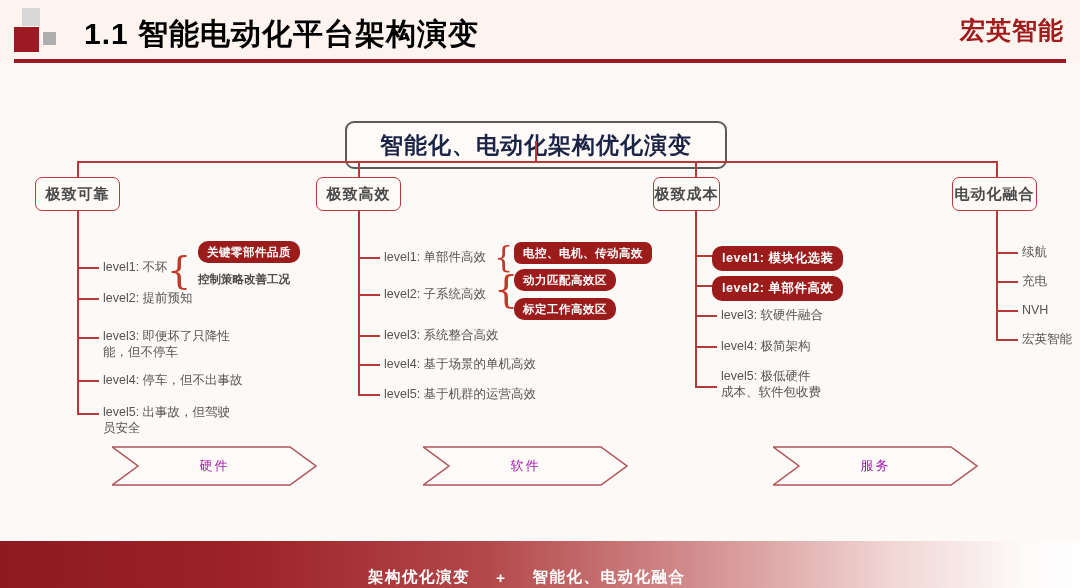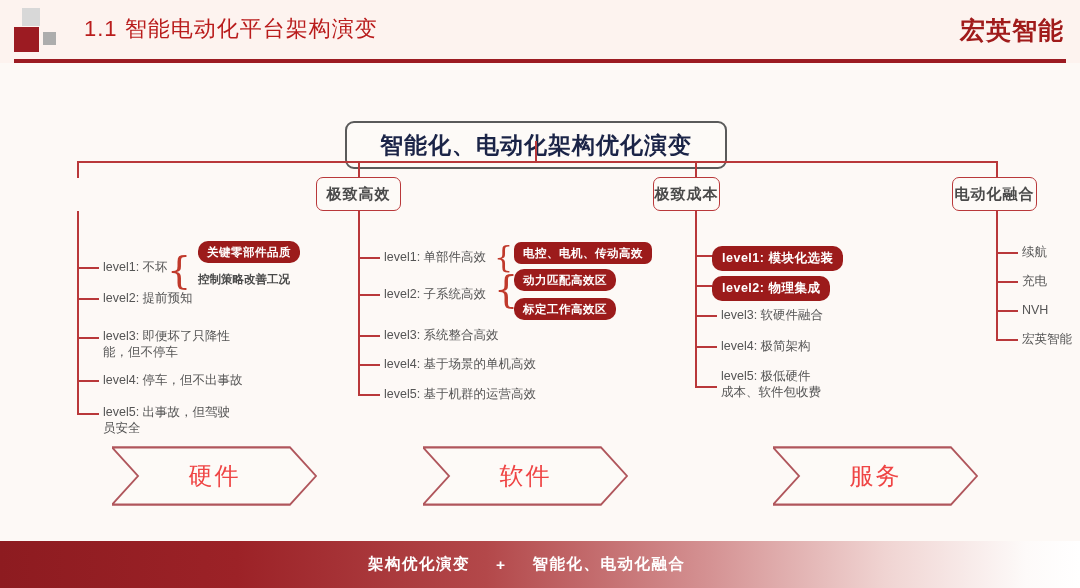--- a/index.html
+++ b/index.html
@@ -29,21 +29,21 @@
   .sq-red {
     position: absolute; left: 14px; top: 27px;
     width: 25px; height: 25px; background: #9c1b22;
   }
   .sq-gray-small {
     position: absolute; left: 43px; top: 32px;
     width: 13px; height: 13px; background: #adadad;
   }
   .header-title {
     position: absolute; left: 84px; top: 14px;
-    font-size: 22px; font-weight: normal; color: #b91c1c;
+    font-size: 30px; font-weight: bold; color: #000000;
     letter-spacing: 1px;
   }
   .brand-logo {
     position: absolute; right: 16px; top: 14px;
     font-size: 25px; font-weight: bold; color: #a01b1b;
     letter-spacing: 1px;
   }
 
   
   .canvas {
@@ -105,35 +105,35 @@
   .brace {
     position: absolute;
     color: #c0392b;
     font-family: "DejaVu Serif", serif;
     font-weight: 300;
   }
 
   
   .chevron {
     position: absolute; top: 383px;
-    height: 60px;
+    height: 40px;
     display: flex; align-items: center; justify-content: center;
-    font-size: 24px; color: #ef4444; letter-spacing: 2px;
+    font-size: 13px; color: #a21caf; letter-spacing: 2px;
   }
   .chevron .shape {
     position: absolute; left: 0; top: 0; width: 100%; height: 100%;
   }
   .chevron .label { position: relative; z-index: 2; }
 
   
   .footer {
     position: absolute; left: 0; bottom: 0;
     width: 1080px; height: 47px;
     background: linear-gradient(to right, #8d1b20 0%, #9c2227 22%, #b3484a 45%, #d59394 66%, #f0d4d2 82%, #fdfaf9 95%, #ffffff 100%);
-    display: flex; align-items: center;
+    display: flex; align-items: flex-end;
   }
   .footer-inner {
     display: flex; align-items: center; gap: 26px;
     margin-left: 368px;
     color: #ffffff; font-size: 15.5px; font-weight: bold;
     letter-spacing: 1.5px;
   }
 </style>
 </head>
 <body>
@@ -151,20 +151,21 @@
 
   <div class="root-box">智能化、电动化架构优化演变</div>
 
   <div class="line-v" style="left:535px; top:78px; height:21px;"></div>
   <div class="line-h" style="left:77px; top:98px; width:920px;"></div>
   <div class="line-v" style="left:77px; top:98px; height:17px;"></div>
   <div class="line-v" style="left:358px; top:98px; height:17px;"></div>
   <div class="line-v" style="left:695px; top:98px; height:17px;"></div>
   <div class="line-v" style="left:996px; top:98px; height:17px;"></div>
 
+  <div class="cat-box" style="left:35px; width:85px;">极致可靠</div>
   <div class="cat-box" style="left:316px; width:85px;">极致高效</div>
   <div class="cat-box" style="left:653px; width:67px;">极致成本</div>
   <div class="cat-box" style="left:952px; width:85px;">电动化融合</div>
 
   <div class="line-v" style="left:77px; top:148px; height:14px;"></div>
   <div class="line-v" style="left:358px; top:148px; height:14px;"></div>
   <div class="line-v" style="left:695px; top:148px; height:14px;"></div>
   <div class="line-v" style="left:996px; top:148px; height:14px;"></div>
 
   <div class="spine" style="left:77px; top:162px; height:188px;"></div>
@@ -211,21 +212,21 @@
 
   <div class="tick" style="left:358px; top:331px; width:22px;"></div>
   <div class="item" style="left:384px; top:323px;">level5: 基于机群的运营高效</div>
 
   <div class="spine" style="left:695px; top:162px; height:162px;"></div>
 
   <div class="tick" style="left:695px; top:192px; width:17px;"></div>
   <div class="badge" style="left:712px; top:183px; font-size:12.5px; padding:4px 10px;">level1: 模块化选装</div>
 
   <div class="tick" style="left:695px; top:222px; width:17px;"></div>
-  <div class="badge" style="left:712px; top:213px; font-size:12.5px; padding:4px 10px;">level2: 物理集成</div>
+  <div class="badge" style="left:712px; top:213px; font-size:12.5px; padding:4px 10px;">level2: 单部件高效</div>
 
   <div class="tick" style="left:695px; top:252px; width:22px;"></div>
   <div class="item" style="left:721px; top:244px;">level3: 软硬件融合</div>
 
   <div class="tick" style="left:695px; top:283px; width:22px;"></div>
   <div class="item" style="left:721px; top:275px;">level4: 极简架构</div>
 
   <div class="tick" style="left:695px; top:323px; width:22px;"></div>
   <div class="item" style="left:721px; top:305px;">level5: 极低硬件
 成本、软件包收费</div>

